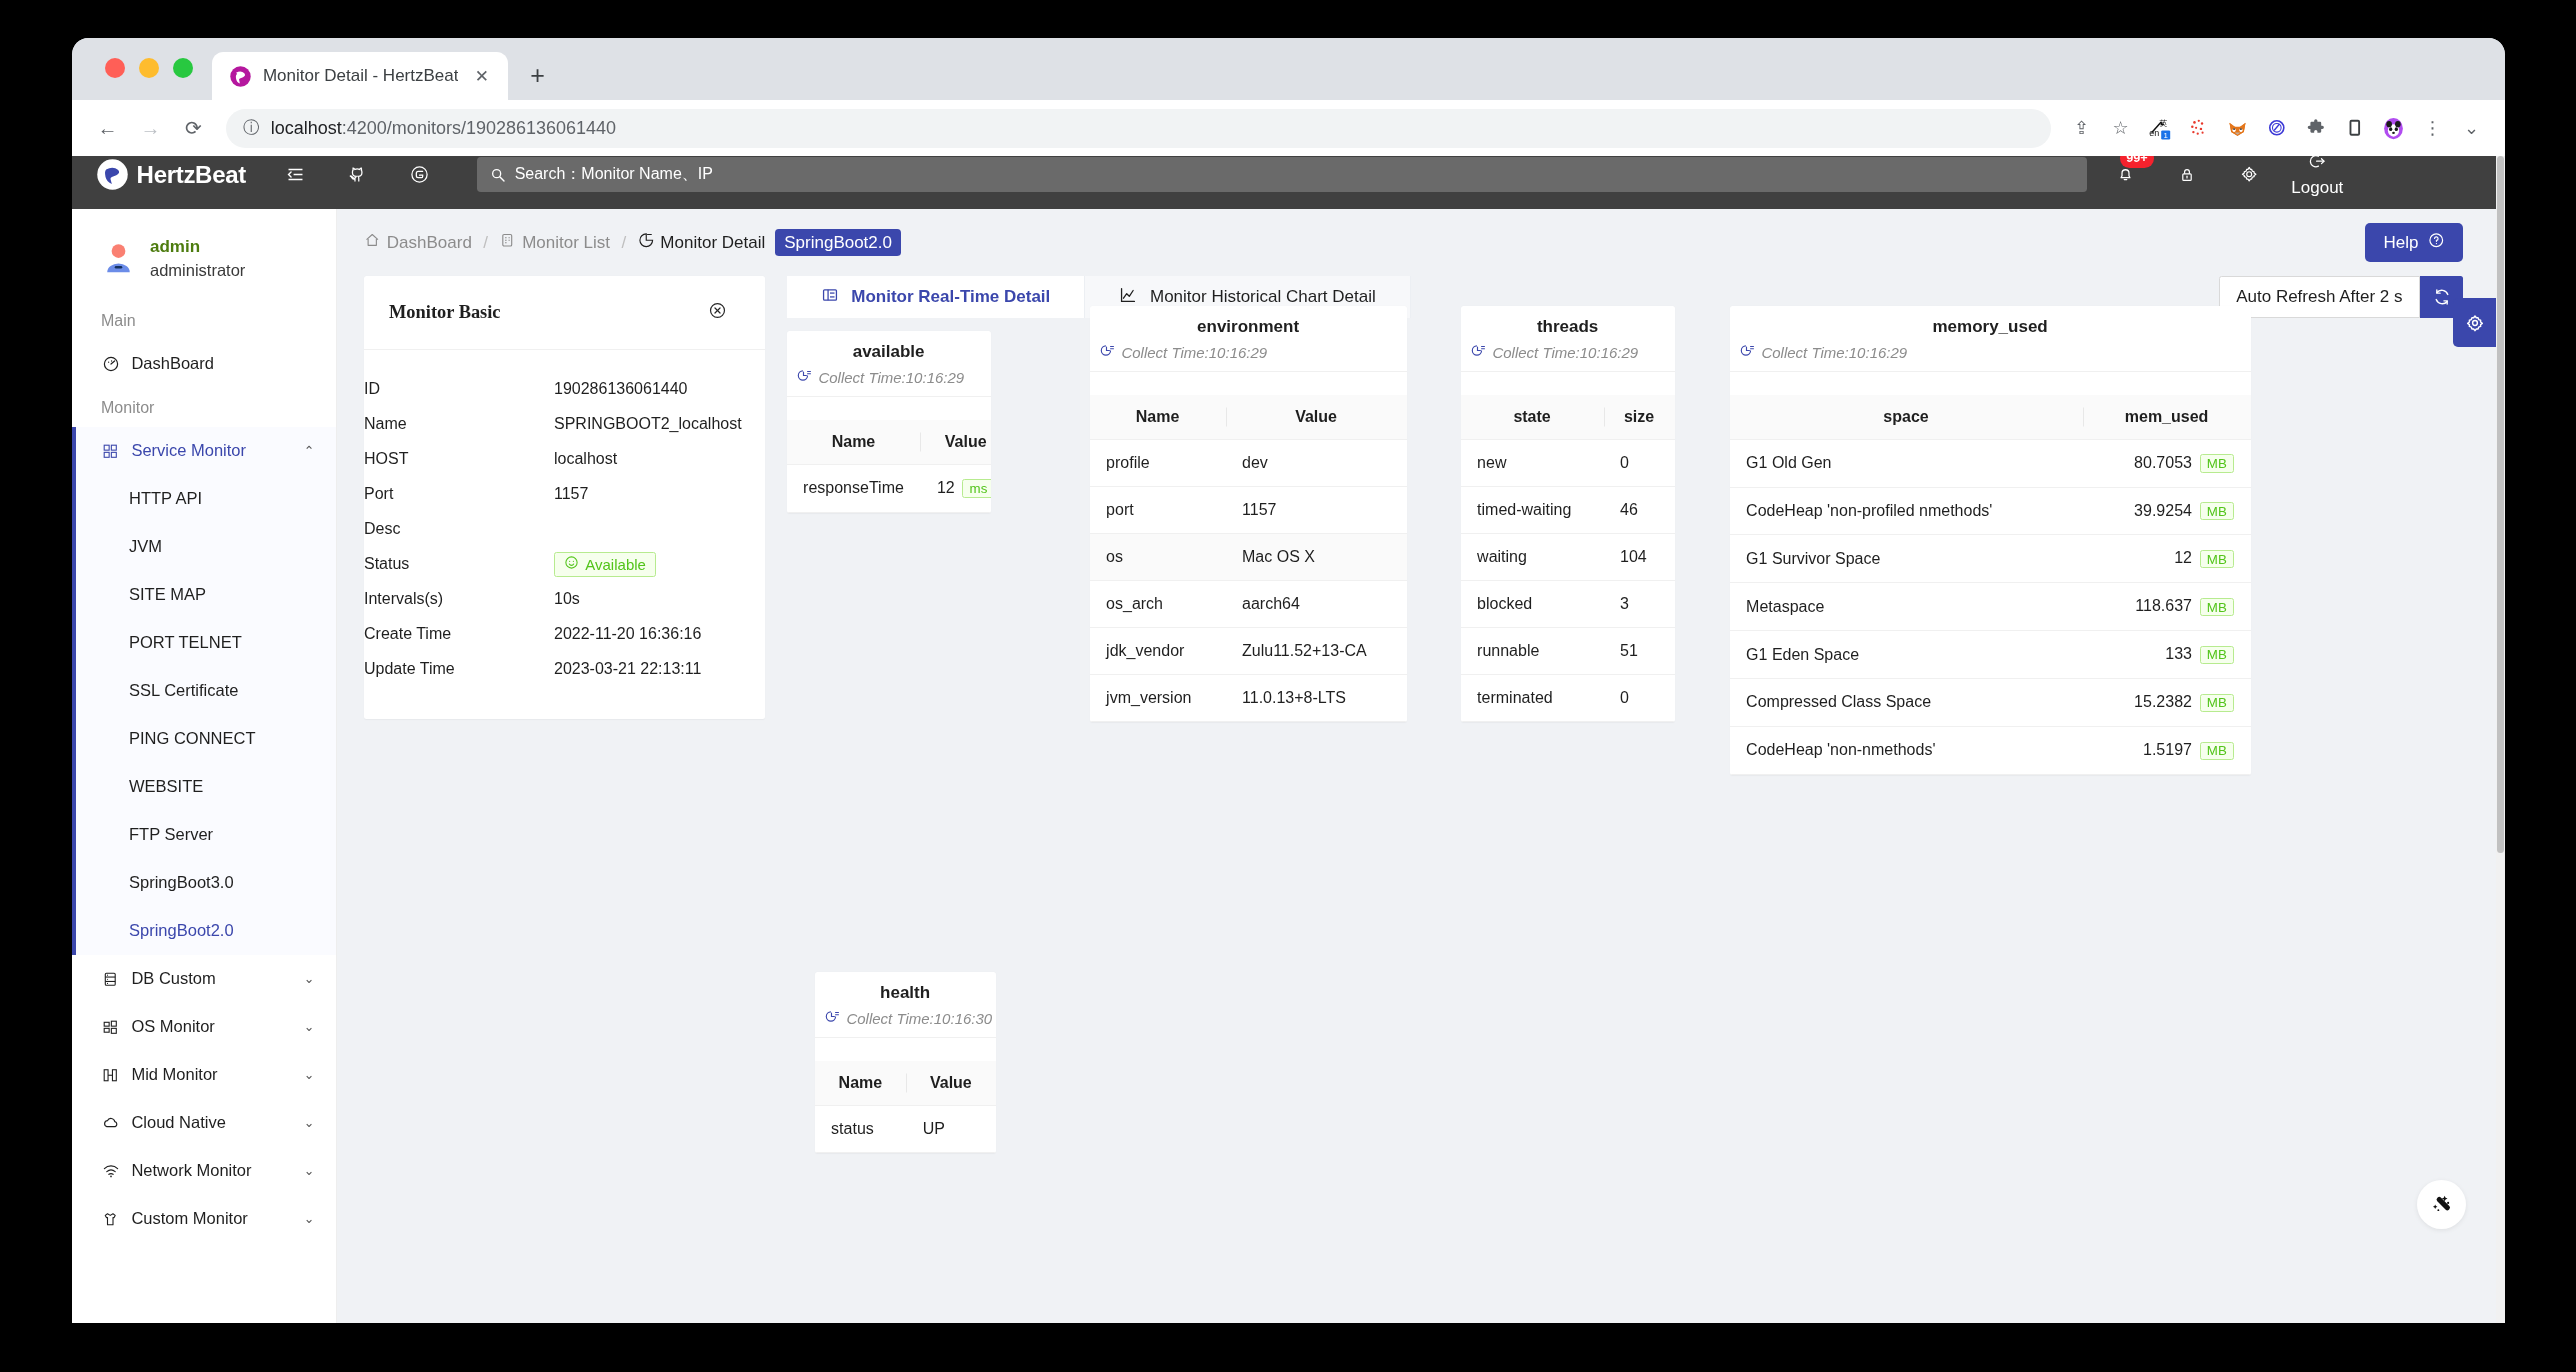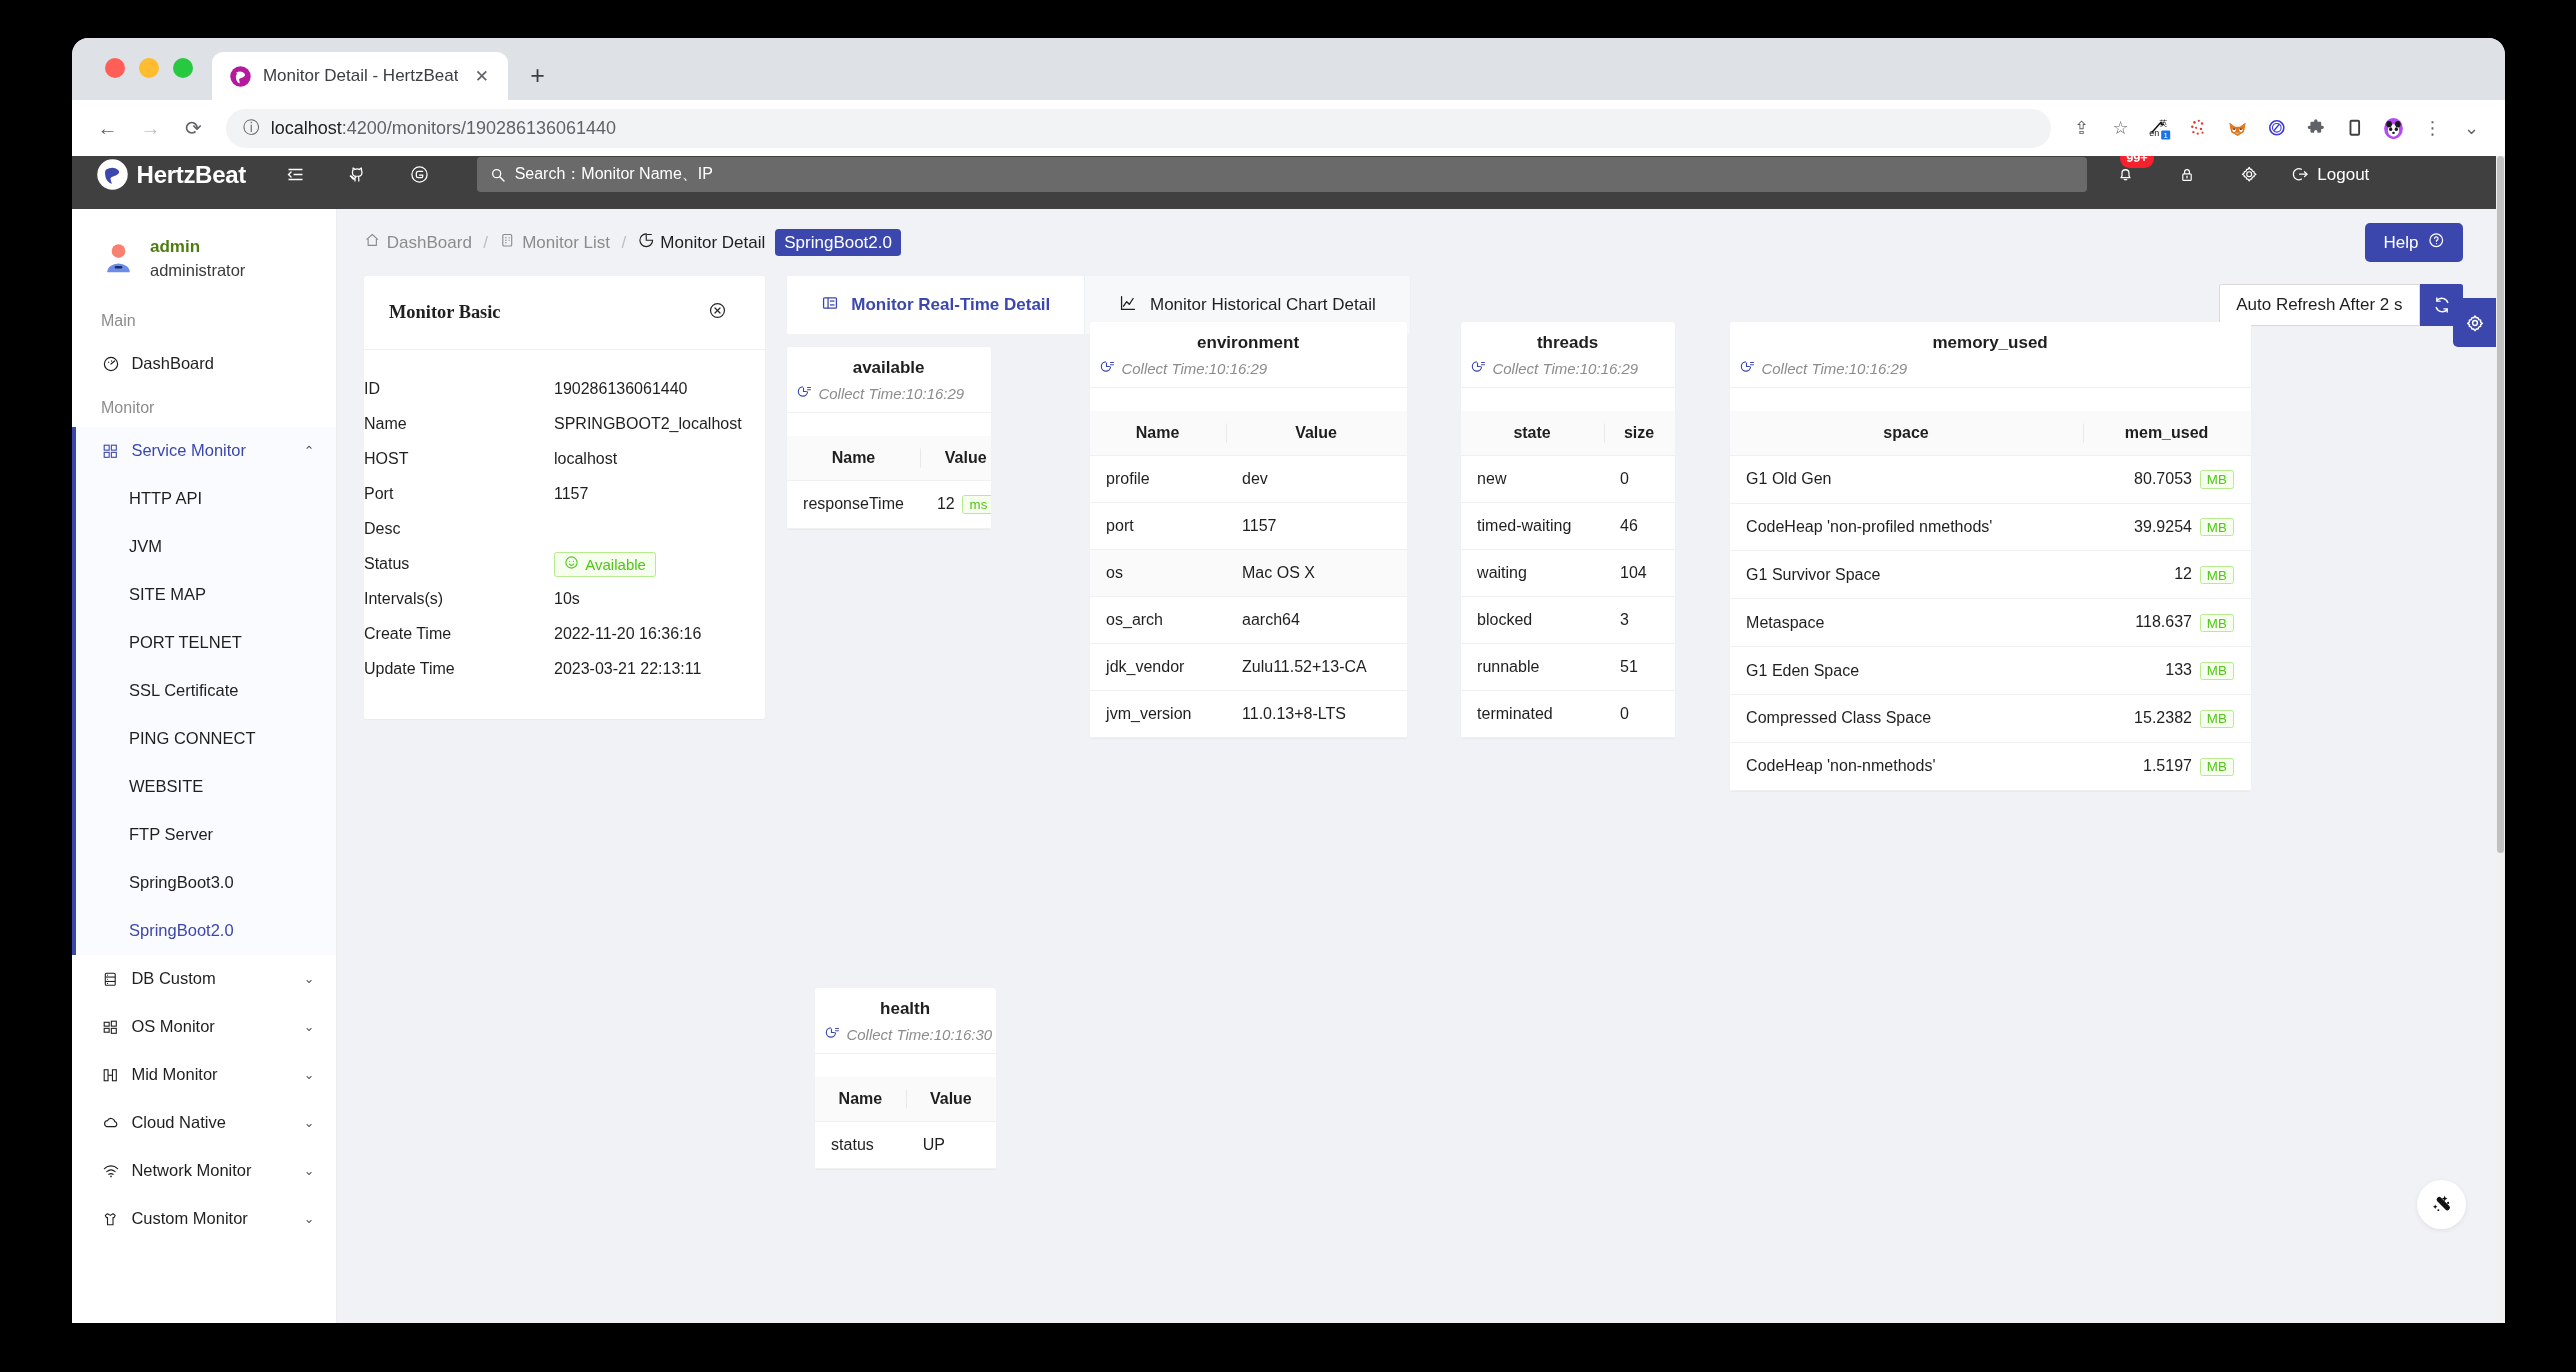--- a/index.html
+++ b/index.html
@@ -98,21 +98,21 @@
   }
   .hdr-right { display: flex; align-items: center; gap: 6.3px; margin-left: 19px; }
   .hdr-right .hdr-icon { margin-right: 16.5px; }
   .bell-wrap { position: relative; }
   .badge {
     position: absolute; top: -6.3px; left: 14px;
     background: #f5222d; color: #fff; font-size: 12.7px; font-weight: 600;
     border-radius: 11.4px; padding: 1.3px 6.3px; min-width: 33px; text-align: center;
     line-height: 1.3;
   }
-  .logout { display: flex; align-items: center; gap: 7.6px; color: #fff; font-size: 17px; cursor: pointer; padding-right: 11.4px; }
+  .logout { display: flex; align-items: center; gap: 7.6px; color: #fff; font-size: 17px; cursor: pointer; padding-right: 11.4px; flex-direction: column; }
 
   #app-body { display: flex; height: calc(100% - 53px); }
   
   #sidebar {
     width: 265px; flex: 0 0 265px; background: #fff;
     border-right: 0.6px solid #eee; overflow: hidden; position: relative;
   }
   .user-block { display: flex; align-items: center; gap: 14px; padding: 27px 0 19px 29px; }
   .avatar { width: 35px; height: 35px; flex: 0 0 35px; }
   .user-name { font-size: 17px; font-weight: 700; color: #4d7c0f; line-height: 1.35; }
@@ -176,21 +176,21 @@
   .kv-val { font-size: 16px; color: #1f1f1f; }
   .status-tag {
     display: inline-flex; align-items: center; gap: 6.3px;
     background: #f6ffed; border: 0.6px solid #b7eb8f; color: #52c41a;
     border-radius: 2.5px; padding: 2.5px 9px; font-size: 15px;
   }
   
   #right-panel { flex: 1 1 auto; margin-left: 21.6px; position: relative; min-width: 0; }
   #tabs-row { display: flex; align-items: stretch; position: relative; }
   .rt-tab {
-    height: 58px; display: flex; align-items: center; gap: 12.7px;
+    height: 42px; display: flex; align-items: center; gap: 12.7px;
     padding: 0 34px; font-size: 17px; color: #1f1f1f;
     background: #f7f8fa; cursor: pointer; border-right: 0.6px solid #eceff3;
   }
   .rt-tab.active { background: #fff; color: #3b47ac; font-weight: 700; }
   #refresh-box { margin-left: auto; display: flex; align-items: center; align-self: center; }
   #refresh-select {
     height: 42px; background: #fff; border: 0.6px solid #d9d9d9;
     display: flex; align-items: center; padding: 0 16.5px; font-size: 17px; color: #1f1f1f;
     border-radius: 2.5px 0 0 2.5px; cursor: pointer; white-space: nowrap;
   }

